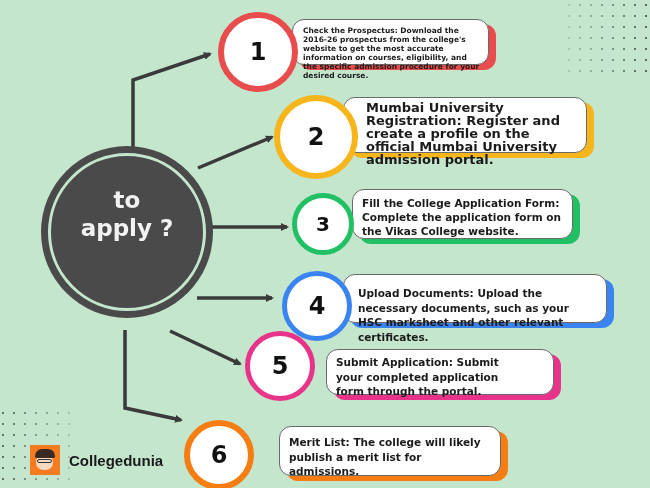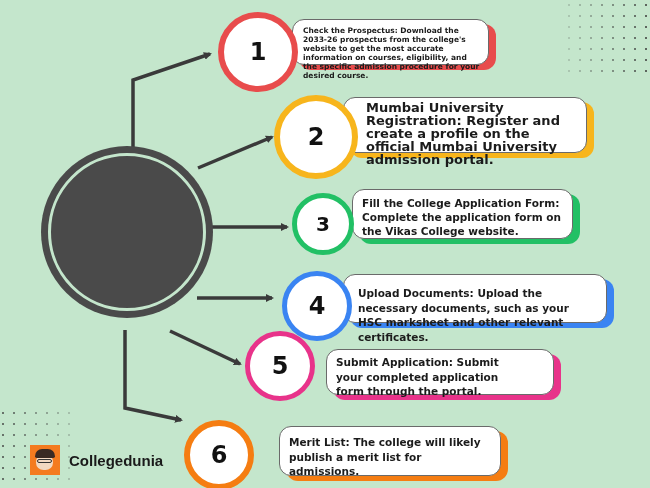--- a/index.html
+++ b/index.html
@@ -192,26 +192,28 @@
     <line x1="209" y1="227" x2="287" y2="227" marker-end="url(#ah)"></line>
     <line x1="197" y1="298" x2="272" y2="298" marker-end="url(#ah)"></line>
     <line x1="170" y1="331" x2="240" y2="364" marker-end="url(#ah)"></line>
     <polyline points="125,330 125,408 181,420" marker-end="url(#ah)"></polyline>
   </g>
 </svg>
 
 <div class="hub-outer">
   <div class="hub-ring"></div>
   <div class="hub-text">
+    <div>to</div>
+    <div>apply ?</div>
   </div>
 </div>
 
 <div class="step-card s1" style="left:292px;top:19px;width:197px;height:46px;">
   <div class="shadow" style="background:#e84c4c;"></div>
-  <div class="body">Check the Prospectus: Download the 2033-26 prospectus from the college's website to get the most accurate information on courses, eligibility, and the specific admission procedure for your desired course.</div>
+  <div class="body">Check the Prospectus: Download the 2016-26 prospectus from the college's website to get the most accurate information on courses, eligibility, and the specific admission procedure for your desired course.</div>
 </div>
 <div class="step-circle" style="left:218px;top:12px;width:80px;height:80px;border:6px solid #e84c4c;">
   <span>1</span>
 </div>
 
 <div class="step-card" style="left:343px;top:97px;width:244px;height:56px;">
   <div class="shadow" style="background:#f7b51c;"></div>
   <div class="body" style="font-size:13px;line-height:13px;padding:3px 8px 3px 22px;">Mumbai University Registration: Register and create a profile on the official Mumbai University admission portal.</div>
 </div>
 <div class="step-circle" style="left:274px;top:95px;width:84px;height:84px;border:6px solid #f7b51c;">

